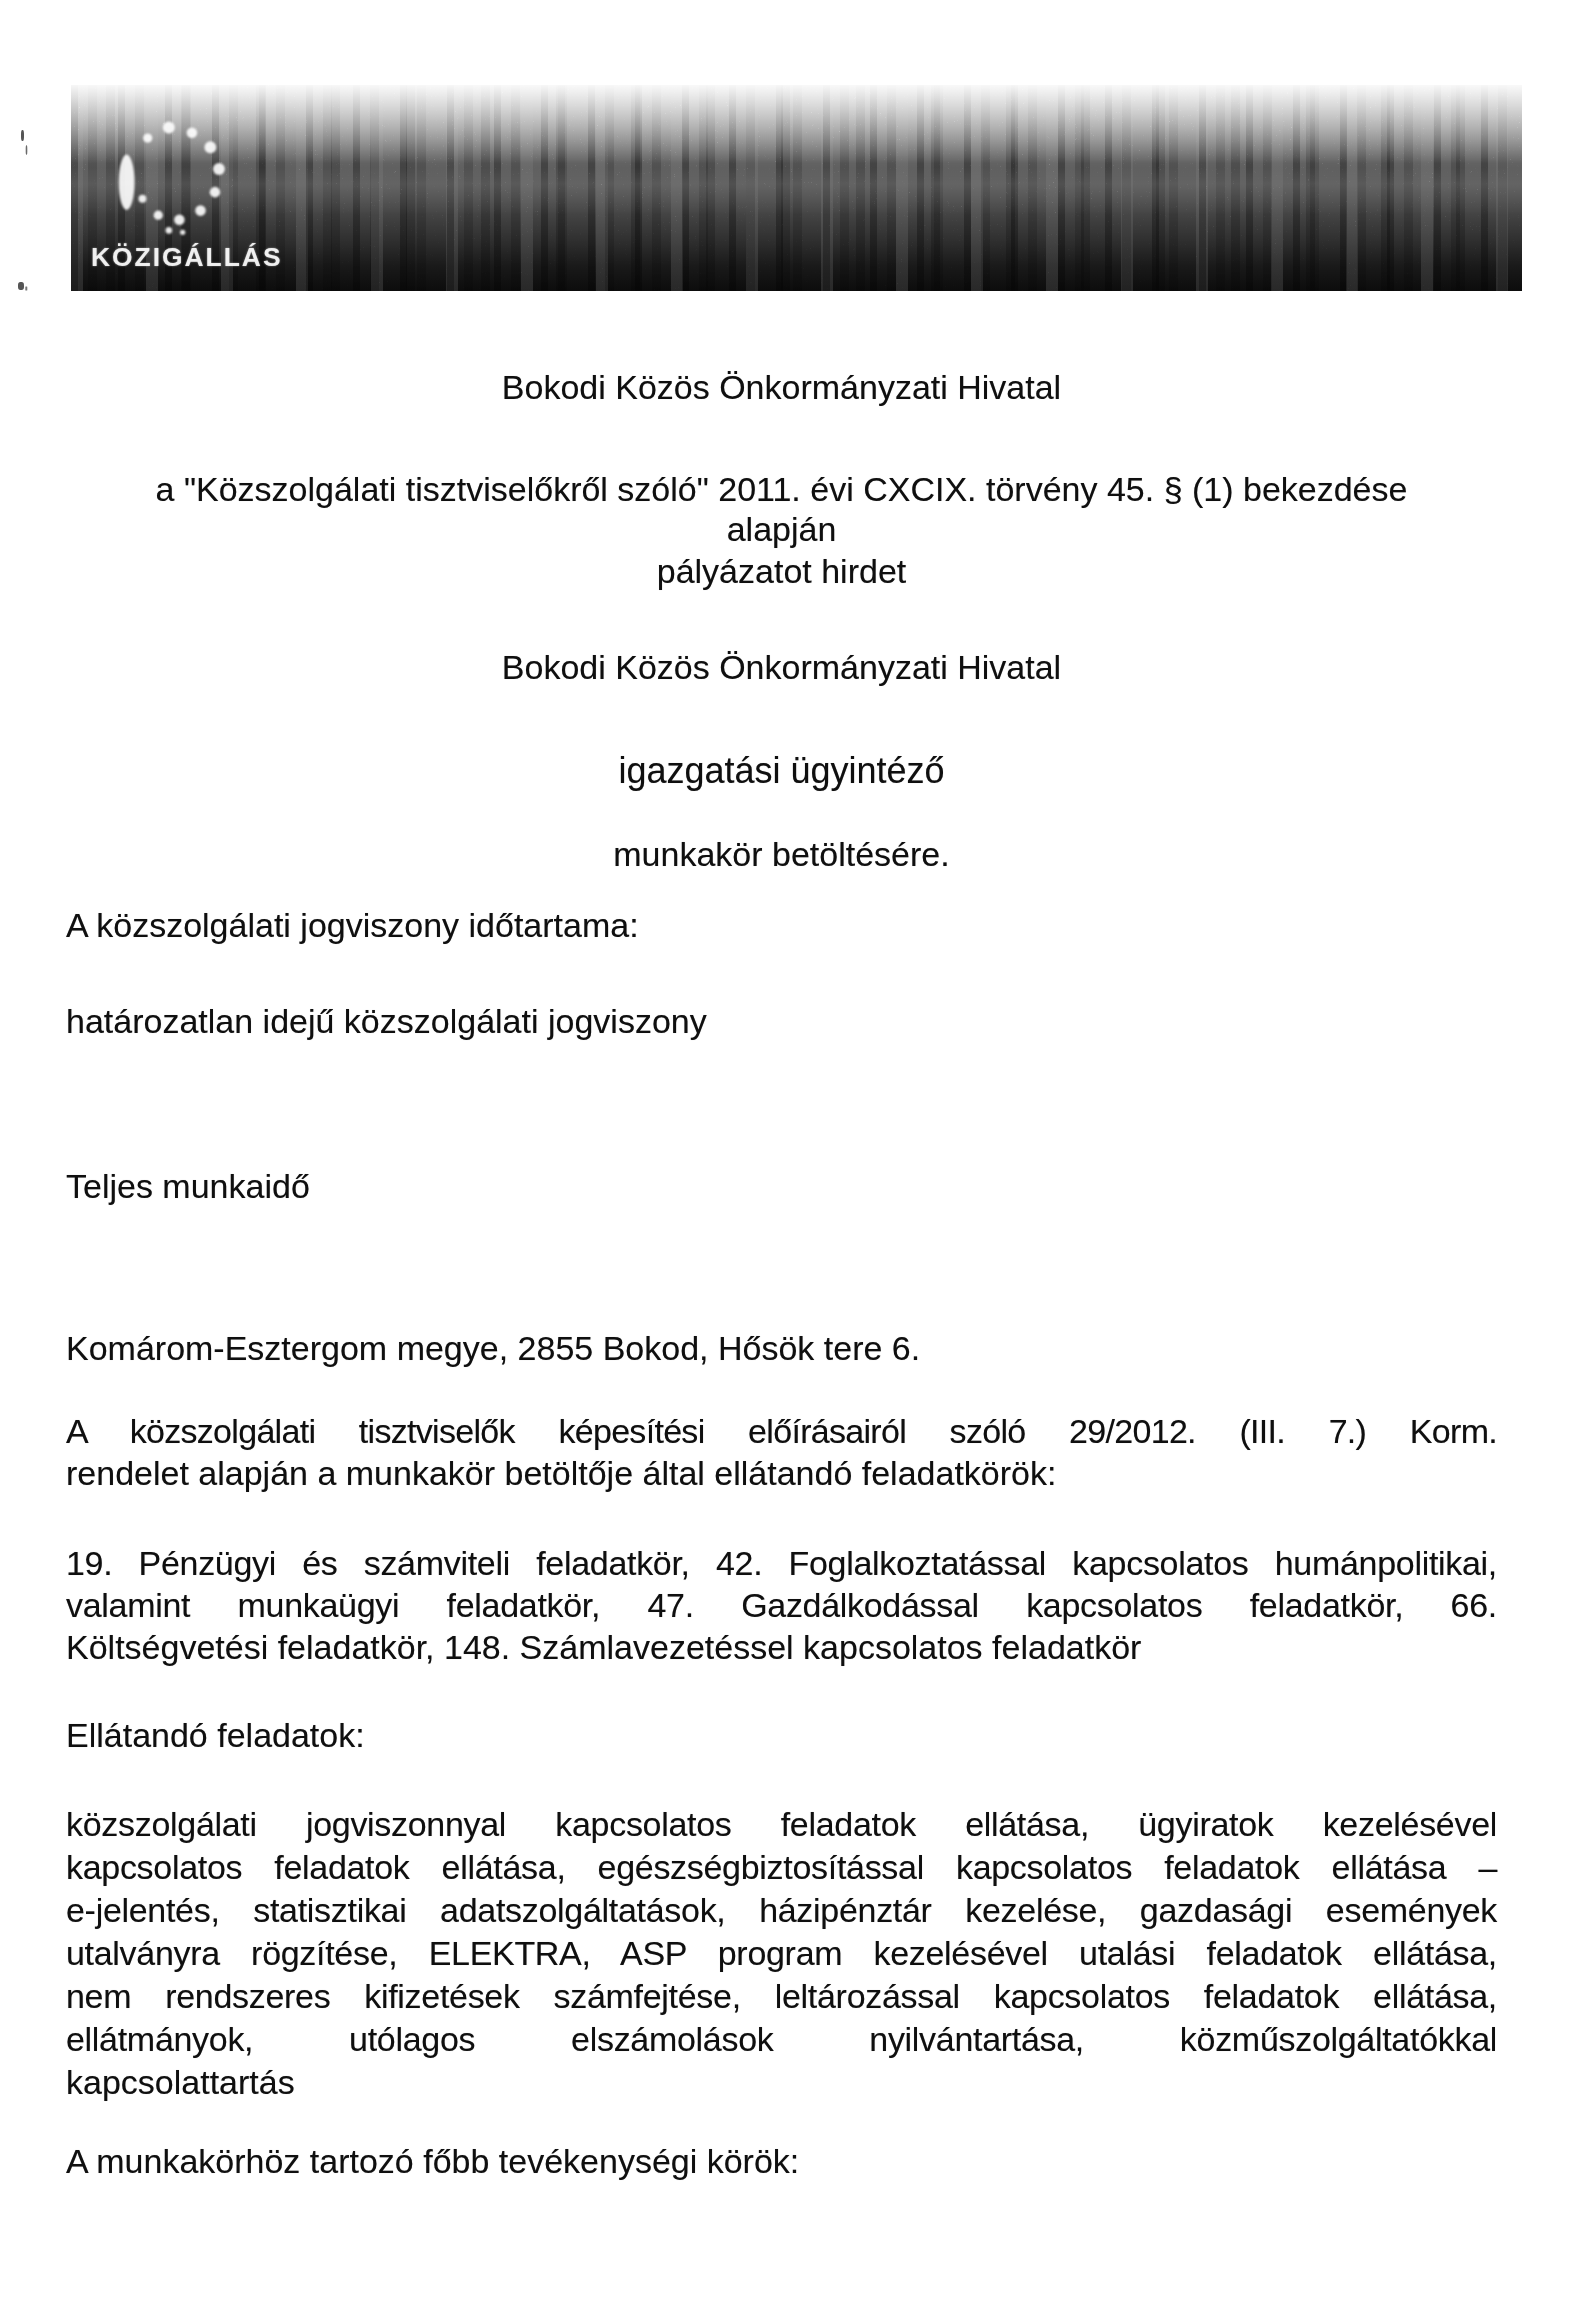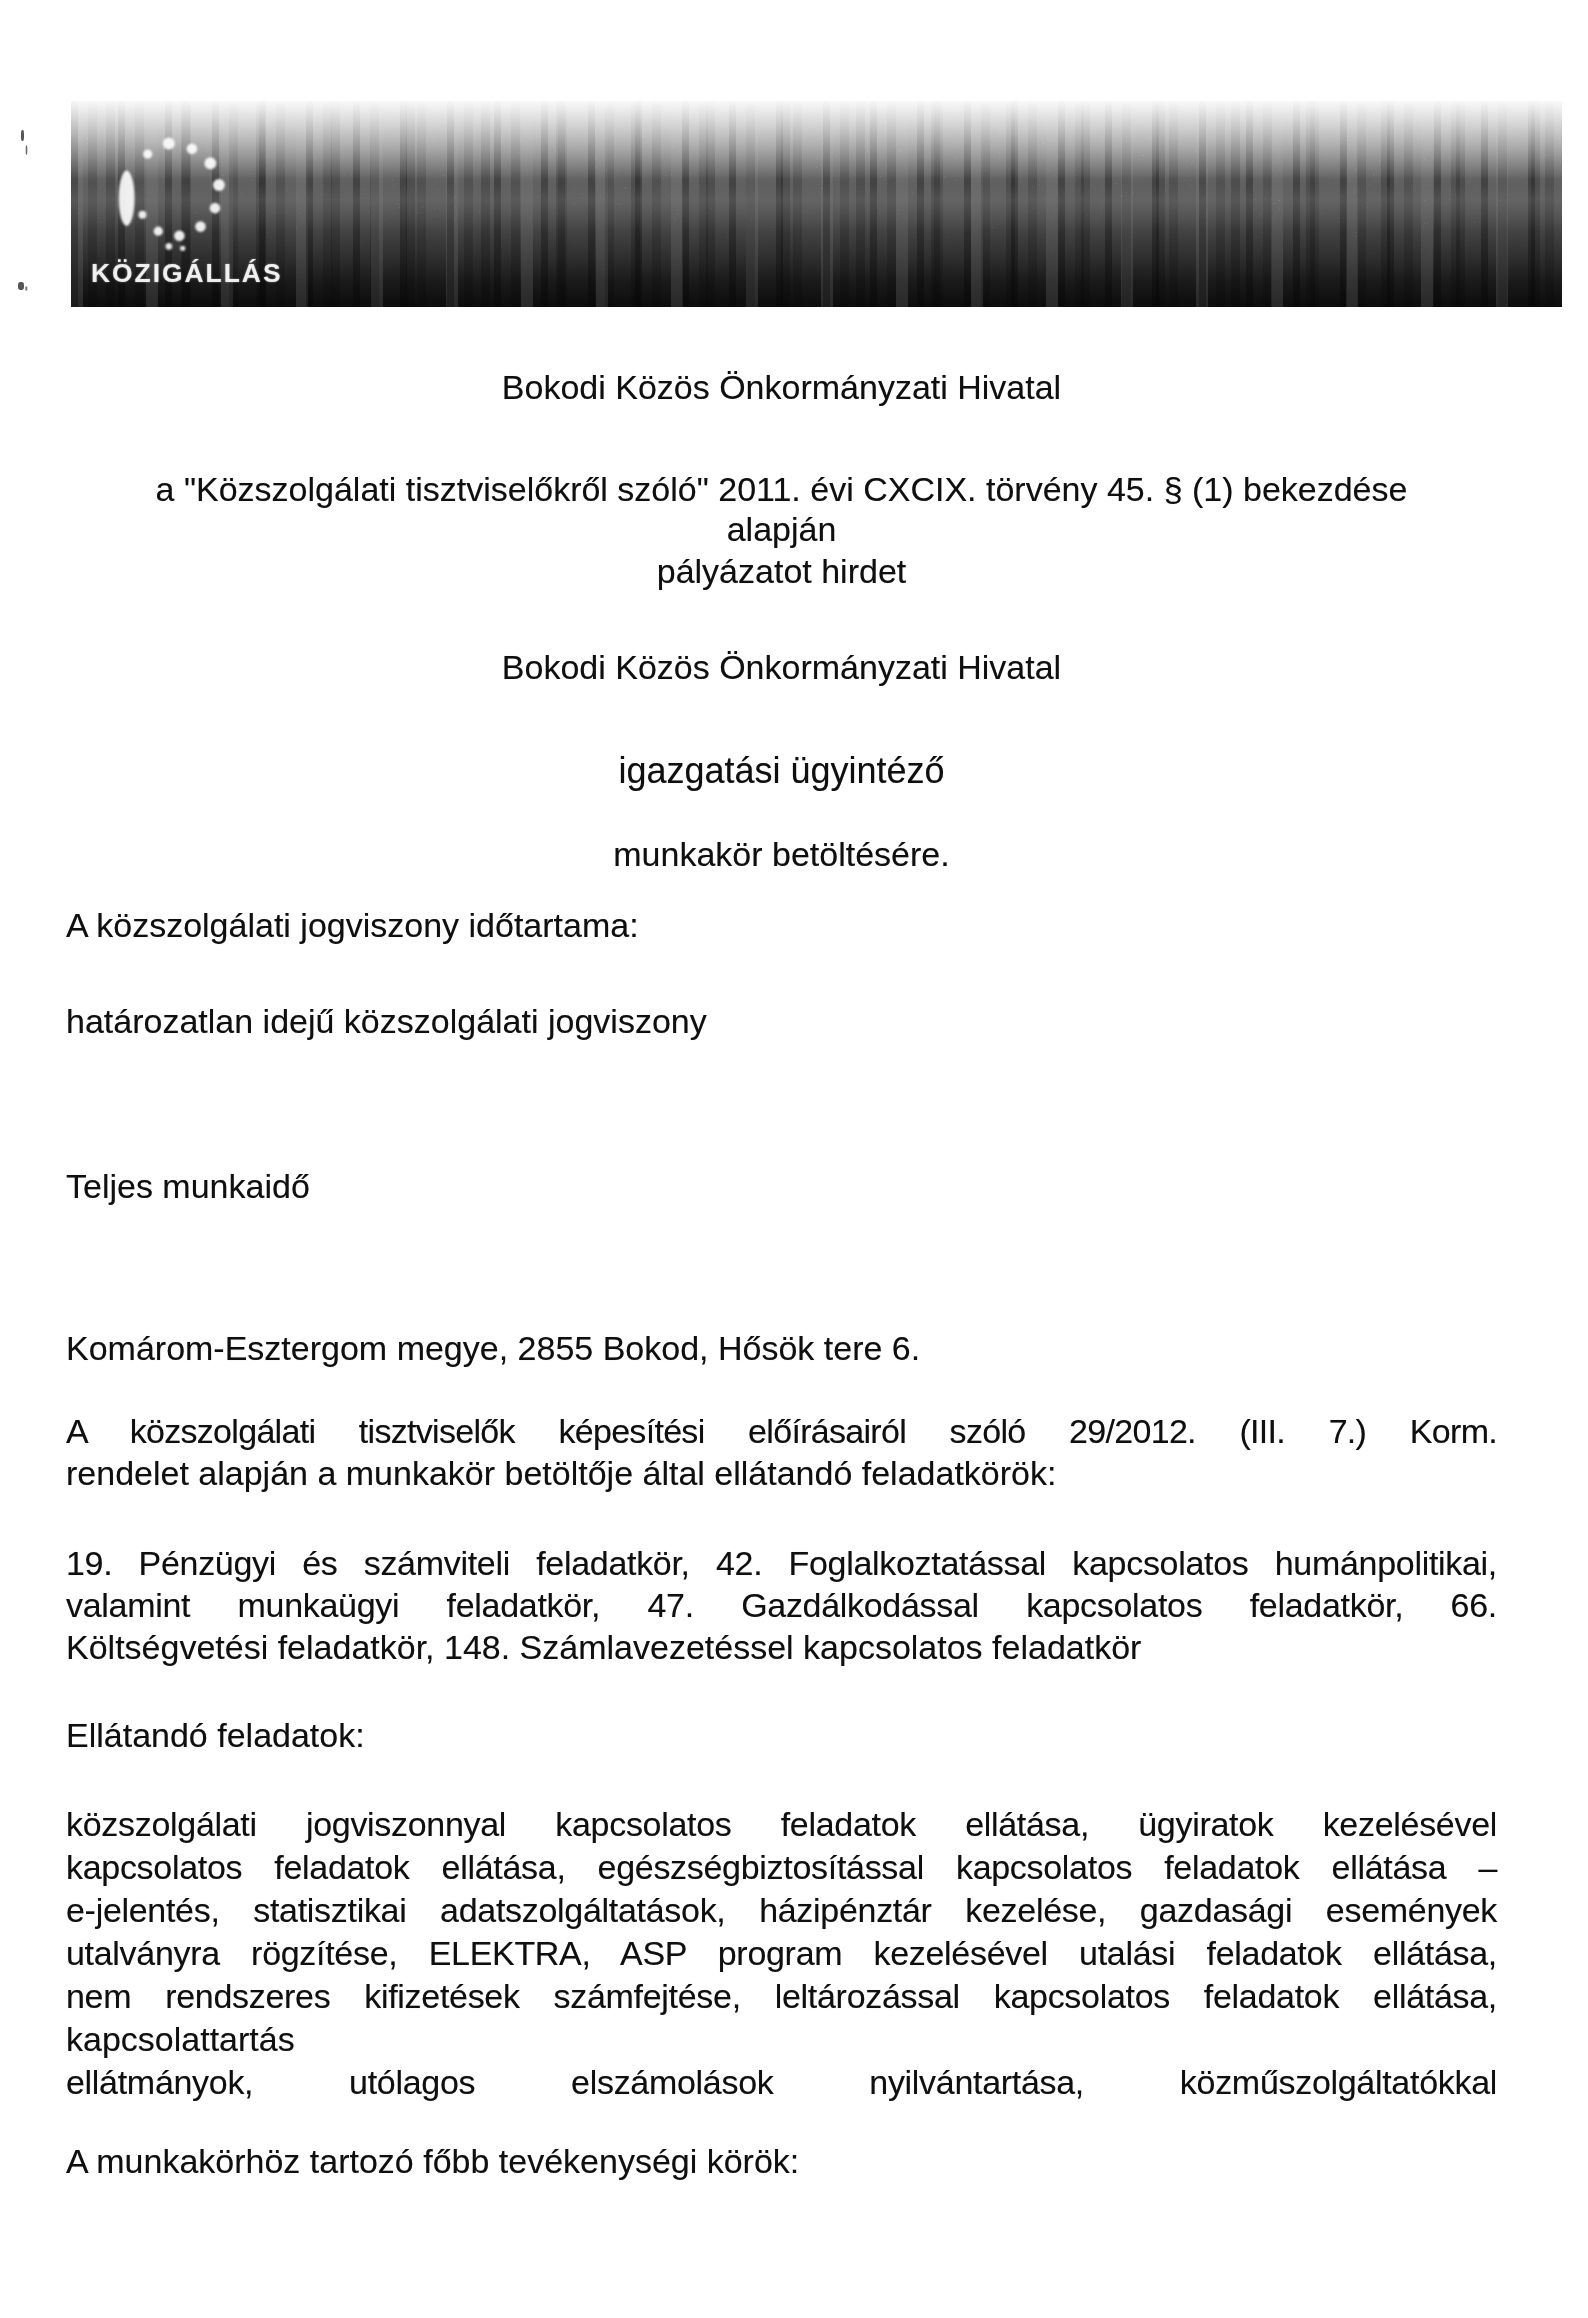--- a/index.html
+++ b/index.html
@@ -8,24 +8,23 @@
     width:1589px;
     height:2319px;
     background:#ffffff;
     font-family:"Liberation Sans", sans-serif;
     color:#0f0f0f;
     overflow:hidden;
   }
   
   .banner{
     position:absolute;
-    left:71px; top:101px;
+    left:71px; top:85px;
     width:1451px; height:206px;
     overflow:hidden;
-    padding-left:40px;
   }
   .banner-photo{
     position:absolute; inset:0;
     background:
       repeating-linear-gradient(90deg,
         rgba(0,0,0,0.30) 0 6.6px, rgba(0,0,0,0) 6.6px 17px,
         rgba(0,0,0,0.16) 17px 26.4px, rgba(0,0,0,0) 26.4px 47px),
       repeating-linear-gradient(90deg,
         rgba(255,255,255,0.22) 0 12px, rgba(0,0,0,0) 12px 35px,
         rgba(0,0,0,0.20) 35px 44px, rgba(0,0,0,0) 44px 75px),
@@ -136,20 +135,20 @@
     <div class="t">Költségvetési feladatkör, 148. Számlavezetéssel kapcsolatos feladatkör</div>
   </div>
 
   <div class="t b" style="top:1714px">Ellátandó feladatok:</div>
   <div class="para" style="top:1803px">
     <div class="t stretch" style="line-height:43px">közszolgálati jogviszonnyal kapcsolatos feladatok ellátása, ügyiratok kezelésével</div>
     <div class="t stretch" style="line-height:43px">kapcsolatos feladatok ellátása, egészségbiztosítással kapcsolatos feladatok ellátása –</div>
     <div class="t stretch" style="line-height:43px">e-jelentés, statisztikai adatszolgáltatások, házipénztár kezelése, gazdasági események</div>
     <div class="t stretch" style="line-height:43px">utalványra rögzítése, ELEKTRA, ASP program kezelésével utalási feladatok ellátása,</div>
     <div class="t stretch" style="line-height:43px">nem rendszeres kifizetések számfejtése, leltározással kapcsolatos feladatok ellátása,</div>
+    <div class="t stretch" style="line-height:43px">ellátmányok, utólagos elszámolások nyilvántartása, közműszolgáltatókkal</div>
     <div class="t" style="line-height:43px">kapcsolattartás</div>
-    <div class="t stretch" style="line-height:43px">ellátmányok, utólagos elszámolások nyilvántartása, közműszolgáltatókkal</div>
   </div>
 
   <div class="t b" style="top:2140px">A munkakörhöz tartozó főbb tevékenységi körök:</div>
 
 </div>
 
 
 </body></html>

